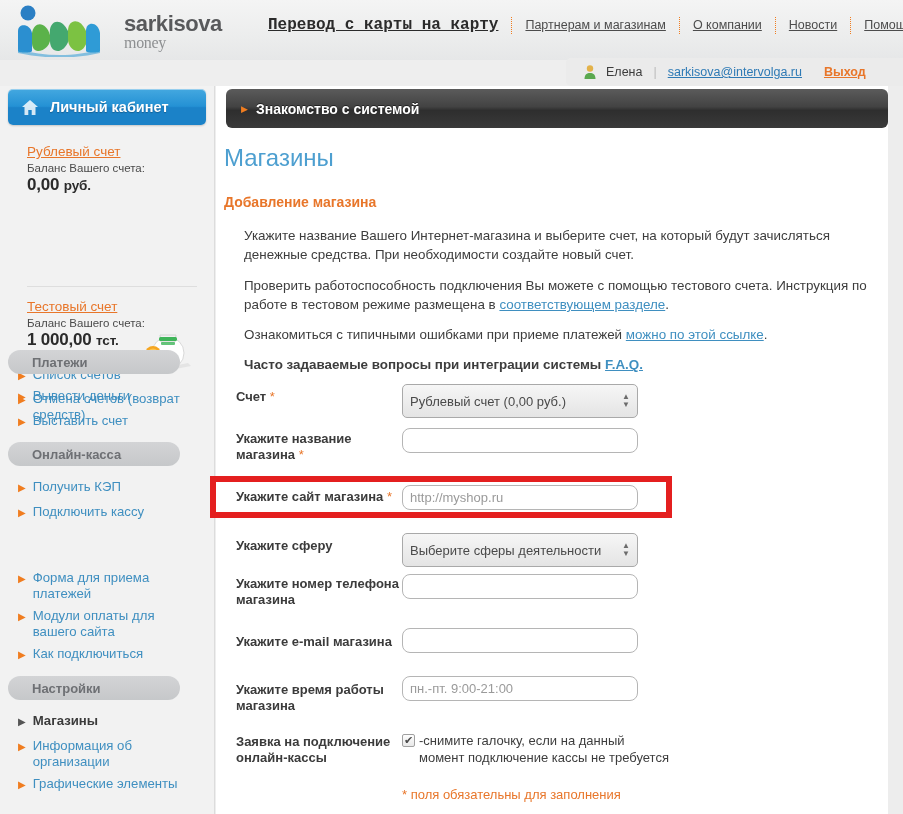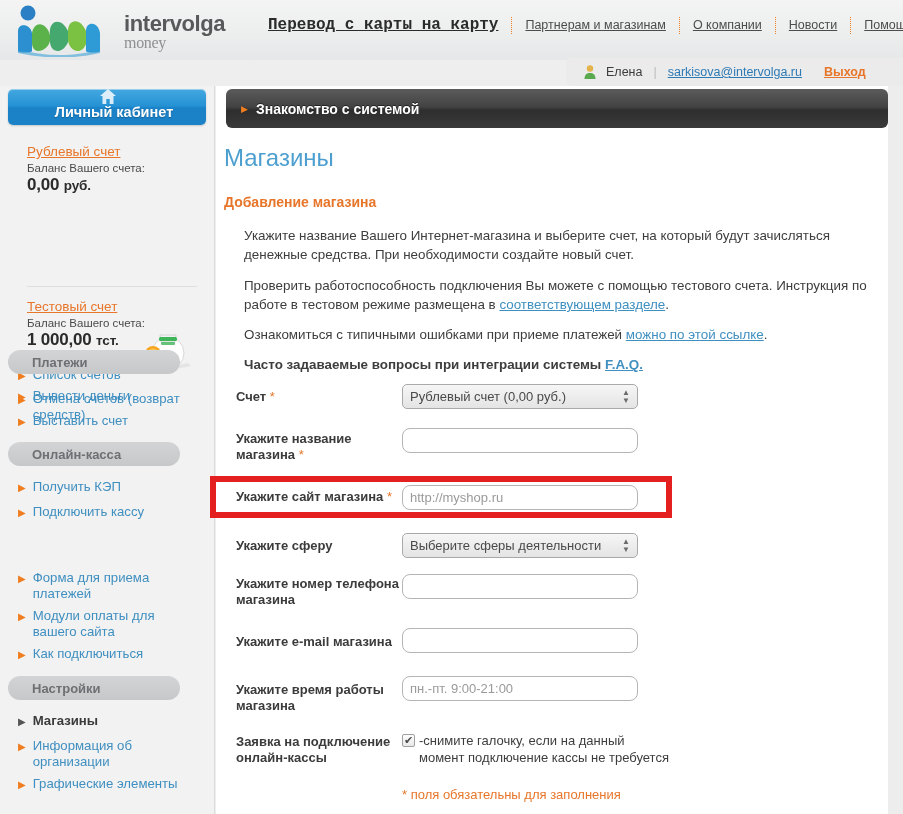--- a/index.html
+++ b/index.html
@@ -95,21 +95,20 @@
   #cabinet-btn {
     position: absolute;
     left: 8px; top: 3px;
     width: 198px; height: 36px;
     border-radius: 5px;
     background: linear-gradient(to bottom, #44a8e0 0%, #2491d4 48%, #1b82c8 52%, #1b82c8 100%);
     box-shadow: inset 0 1px 0 rgba(255,255,255,.45), 0 1px 2px rgba(0,0,0,.18);
     display: flex; align-items: center;
     padding-left: 14px;
     cursor: pointer;
-    flex-direction: column;
   }
   #cabinet-btn .home { width: 16px; height: 15px; margin-right: 12px; }
   #cabinet-btn .cbl {
     color: #ffffff; font-size: 14.5px; font-weight: bold;
     text-shadow: 0 1px 1px rgba(0,0,0,.25);
   }
 
   .acct-block { position: absolute; left: 27px; }
   .acct-link {
     display: block;
@@ -215,21 +214,21 @@
     font-family: "Liberation Sans", sans-serif;
     font-size: 13px;
     color: #333;
     padding: 0 7px;
     outline: none;
   }
   .finput::placeholder { color: #9a9a9a; }
 
   .fselect {
     position: absolute; left: 186px;
-    width: 236px; height: 25px;
+    width: 236px; height: 34px;
     border: 1px solid #a9a9a9;
     border-radius: 5px;
     background: linear-gradient(to bottom, #f6f6f6 0%, #e4e4e4 100%);
     display: flex; align-items: center;
     padding: 0 7px;
     font-size: 13px; color: #4a4a4a;
     cursor: pointer;
   }
   .fselect .stext { flex: 1; white-space: nowrap; overflow: hidden; }
   .fselect .sarrows {
@@ -278,21 +277,21 @@
       <svg id="logo-mark" viewBox="0 0 100 52">
         <circle cx="14" cy="8" r="7.5" fill="#2b7fc4"></circle>
         <path d="M4 26 C4 18, 16 18, 18 28 L18 46 C18 48, 4 48, 4 46 Z" fill="#2b8fd0"></path>
         <path d="M18 28 C20 16, 32 16, 36 30 C38 40, 30 46, 24 46 C20 46, 18 42, 18 38 Z" fill="#5bb24a"></path>
         <path d="M36 30 C34 14, 48 12, 54 26 C58 36, 50 46, 44 46 C39 46, 36 42, 36 36 Z" fill="#44a86f"></path>
         <path d="M54 26 C54 14, 66 12, 72 26 C76 36, 70 46, 64 46 C58 46, 54 40, 54 34 Z" fill="#7cc242"></path>
         <path d="M72 26 C72 16, 84 16, 86 28 L86 46 C86 48, 72 48, 72 46 Z" fill="#2f9bd6"></path>
         <path d="M4 44 C30 52, 62 52, 86 44 L86 48 C62 54, 30 54, 4 48 Z" fill="#2f9bd6" opacity="0.55"></path>
       </svg>
       <div id="logo-text">
-        <span class="lt1">intervolga</span>
+        <span class="lt1">sarkisova</span>
         <span class="lt2">money</span>
       </div>
     </div>
 
     <div id="main-nav">
       <span class="navitem primary">Перевод с карты на карту</span>
       <span class="sep"></span>
       <span class="navitem sec">Партнерам и магазинам</span>
       <span class="sep"></span>
       <span class="navitem sec">О компании</span>

